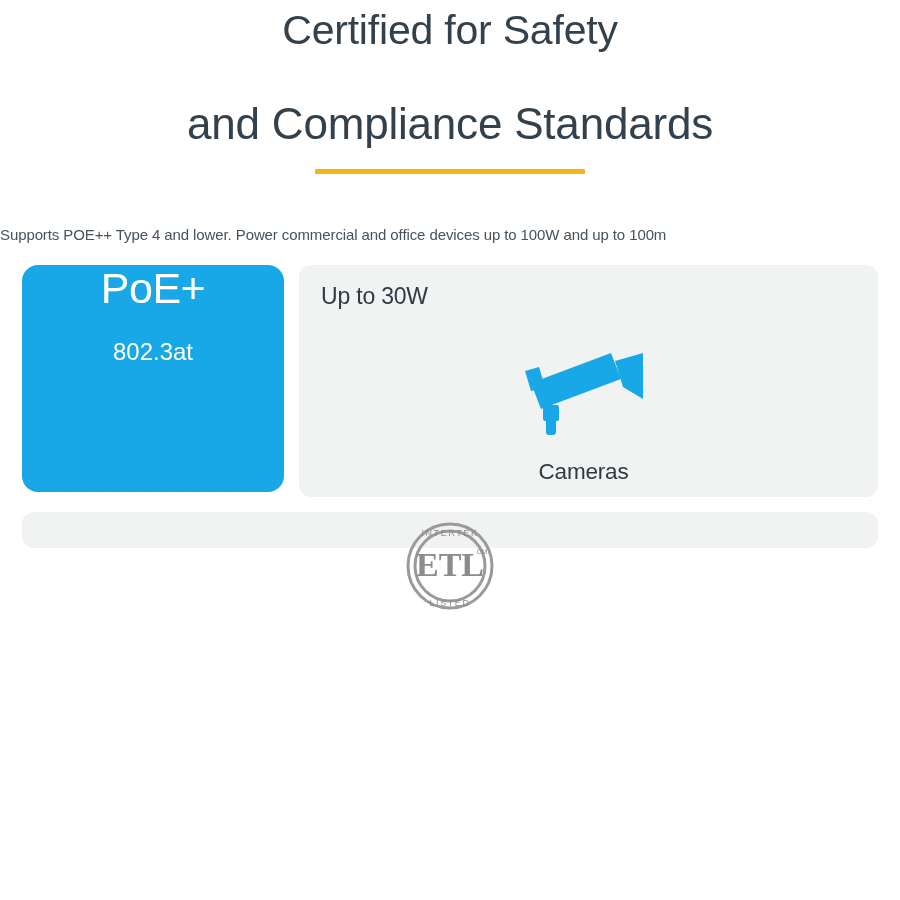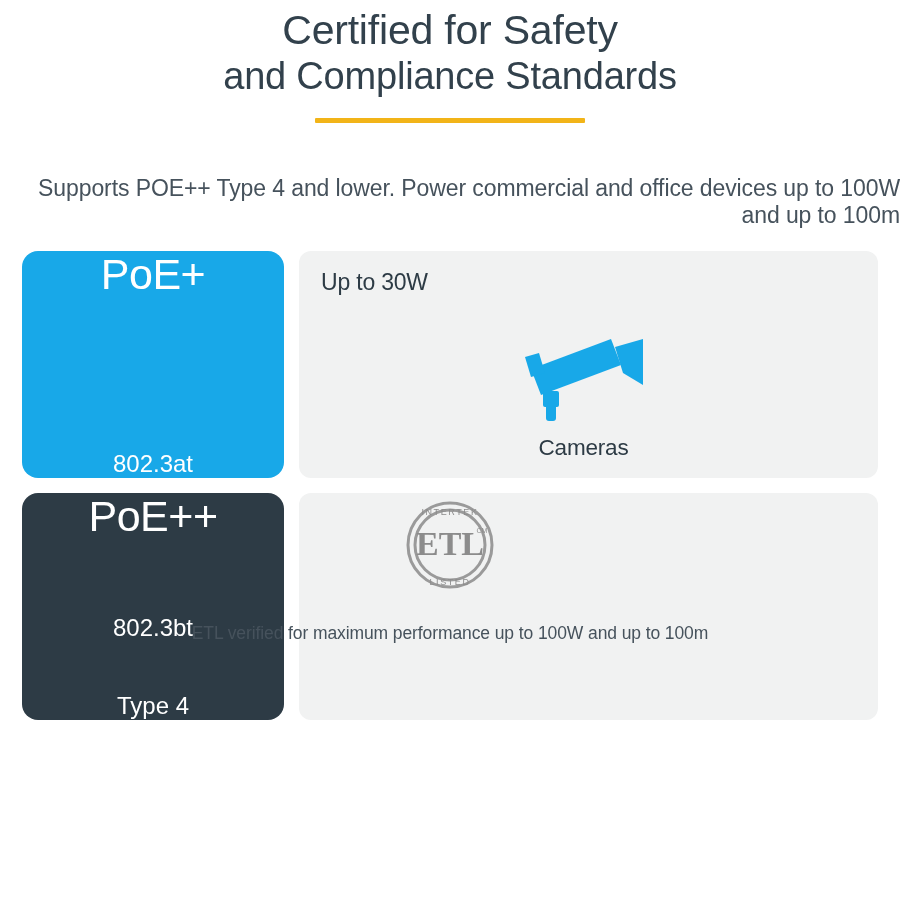--- a/index.html
+++ b/index.html
@@ -27,34 +27,34 @@
     text-align: center;
   }
   .title-line {
     font-size: 40px;
     font-weight: 400;
     color: #32414c;
     line-height: 1.18;
     letter-spacing: -0.2px;
   }
   .title-line.one { font-size: 41px; }
-  .title-line.two { font-size: 38px; }
+  .title-line.two { font-size: 44px; margin-top: 44px; }
   .title-underline {
     width: 270px;
     height: 5px;
     background: #f2b418;
     margin: 19px auto 0 auto;
     border-radius: 1px;
   }
 
   
   .subtitle {
     margin-top: 52px;
-    text-align: right;
-    font-size: 23px;
+    text-align: left;
+    font-size: 15px;
     color: #46525c;
     letter-spacing: -0.1px;
   }
 
   
   .rows {
     margin-top: 22px;
     padding: 0 22px;
     box-sizing: border-box;
   }
@@ -64,24 +64,23 @@
     gap: 15px;
   }
   .row + .row { margin-top: 15px; }
 
   .badge {
     width: 262px;
     border-radius: 16px;
     display: flex;
     flex-direction: column;
     align-items: center;
-    justify-content: space-between;
+    justify-content: flex-start;
     color: #ffffff;
     flex: 0 0 auto;
-    gap: 40px;
   }
   .badge.poeplus { background: #18a8e8; height: 227px; }
   .badge.poeplusplus { background: #2d3b45; height: 227px; }
   .badge-title {
     font-size: 43px;
     font-weight: 400;
     letter-spacing: -0.5px;
     line-height: 1.1;
   }
   .badge-sub {
@@ -118,21 +117,21 @@
     align-items: center;
     width: 175px;
   }
   .item .glyph {
     height: 120px;
     display: flex;
     align-items: flex-end;
     justify-content: center;
   }
   .item .caption {
-    margin-top: 13px;
+    margin-top: 23px;
     font-size: 22.5px;
     color: #2d3b45;
     letter-spacing: -0.2px;
     white-space: nowrap;
   }
 
   
   .footer {
     position: absolute;
     left: 0;
@@ -191,25 +190,20 @@
             <div class="caption">Cameras</div>
           </div>
 
 
 
         </div>
       </div>
     </div>
 
     <div class="row">
-      <div class="badge poeplusplus">
-        <div class="badge-title">PoE++</div>
-        <div class="badge-sub">802.3bt</div>
-        <div class="badge-sub" style="margin-top:0;">Type 4</div>
-      </div>
 
       <div class="panel">
         <div class="items">
 
 
 
 
         </div>
       </div>
     </div>
@@ -222,16 +216,15 @@
         <g fill="none" stroke="#9a9a9a" stroke-width="3">
           <circle cx="60" cy="52" r="42"></circle>
           <circle cx="60" cy="52" r="35"></circle>
         </g>
         <text x="60" y="62" text-anchor="middle" font-family="Liberation Serif, serif" font-size="34" font-weight="bold" fill="#8c8c8c">ETL</text>
         <text x="60" y="22" text-anchor="middle" font-family="Liberation Sans, sans-serif" font-size="9" letter-spacing="1.6" fill="#8c8c8c">INTERTEK</text>
         <text x="60" y="92" text-anchor="middle" font-family="Liberation Sans, sans-serif" font-size="9" letter-spacing="1.6" fill="#8c8c8c">LISTED</text>
         <text x="92" y="40" text-anchor="middle" font-family="Liberation Sans, sans-serif" font-size="7" fill="#8c8c8c">CM</text>
       </svg>
     </div>
-    <div class="footer-text">ETL verified for maximum performance up to 100W and up to 100m</div>
   </div>
 
 </div>
 
 </body></html>

